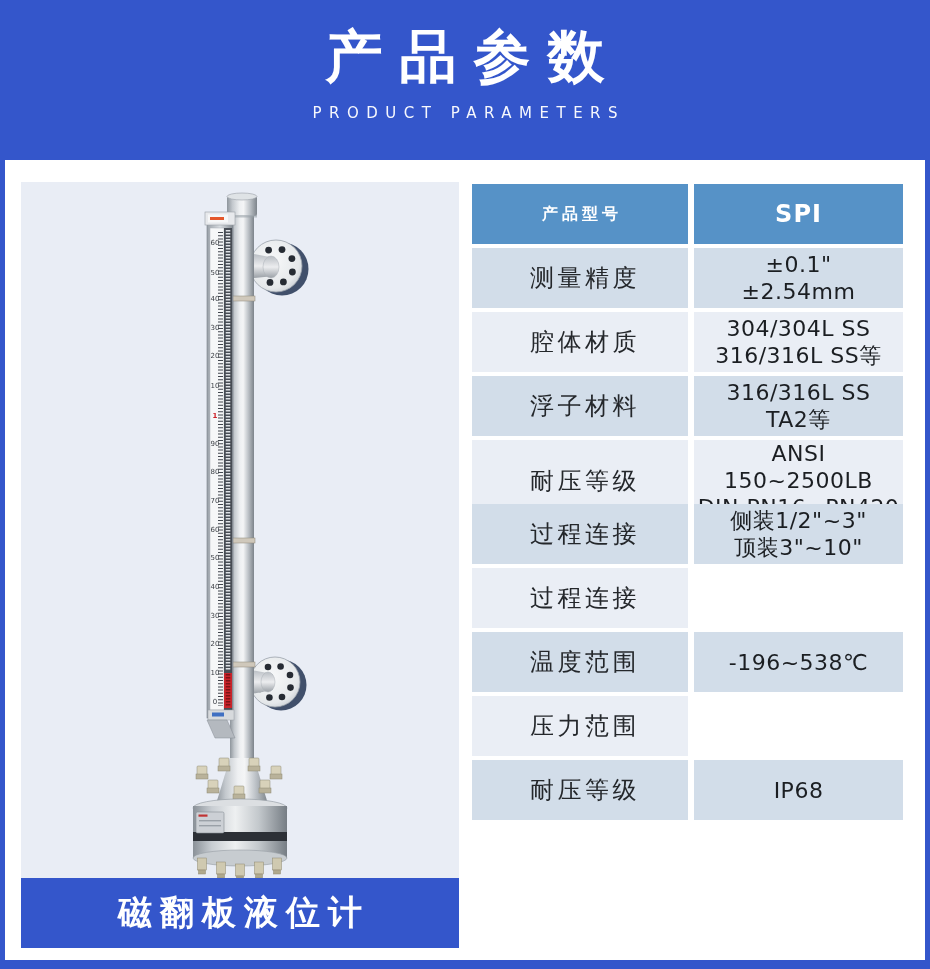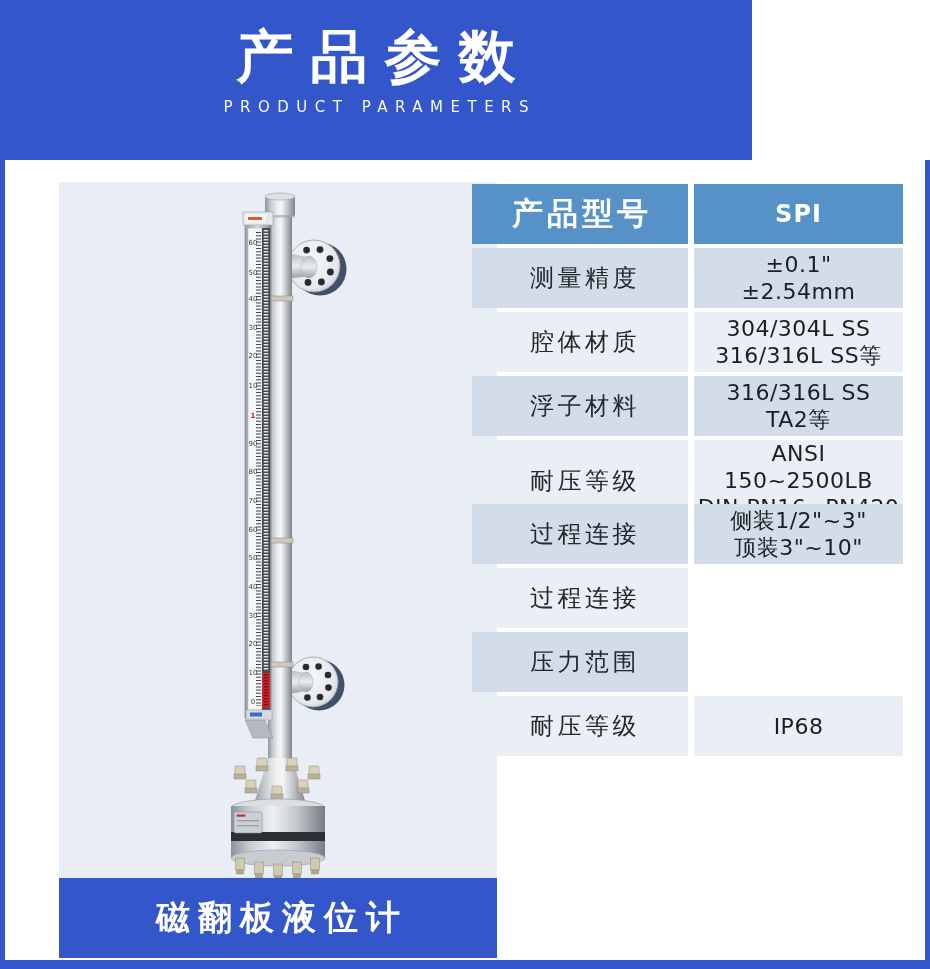--- a/index.html
+++ b/index.html
@@ -13,43 +13,43 @@
   *{margin:0;padding:0;box-sizing:border-box;}
   html,body{width:930px;background:#fff;}
   body{font-family:"DejaVu Sans","Liberation Sans",sans-serif;}
   .page{position:relative;width:930px;height:969px;background:#fff;overflow:hidden;}
 
   
   .frame{position:absolute;left:0;top:160px;right:0;bottom:0;
          border:5px solid var(--blue);border-top:none;border-bottom-width:9px;pointer-events:none;}
 
   
-  .hdr{position:absolute;left:0;top:0;width:752px;height:160px;background:var(--blue);
+  .hdr{position:absolute;left:0;top:0;width:930px;height:160px;background:var(--blue);
        display:flex;flex-direction:column;align-items:center;justify-content:flex-start;}
   .hdr h1{margin-top:24px;color:#fff;font-size:57px;font-weight:800;
           letter-spacing:17px;padding-left:17px;line-height:1.15;}
-  .hdr .sub{margin-top:8px;color:rgba(255,255,255,.96);font-size:15px;font-weight:400;
+  .hdr .sub{margin-top:14px;color:rgba(255,255,255,.96);font-size:15px;font-weight:400;
             letter-spacing:7.5px;padding-left:7.5px;}
 
   
-  .panel{position:absolute;left:21px;top:182px;width:438px;margin-left:38px;}
+  .panel{position:absolute;left:21px;top:182px;width:438px;}
   .panel .img{width:438px;height:696px;background:var(--panel-bg);position:relative;}
   .panel .img svg{display:block;}
-  .panel .caption{width:438px;height:80px;background:var(--blue);color:#fff;
+  .panel .caption{width:438px;height:70px;background:var(--blue);color:#fff;
                   display:flex;align-items:center;justify-content:center;
                   font-size:34px;font-weight:700;letter-spacing:8px;padding-left:8px;}
 
   
   .spec{position:absolute;left:472px;top:184px;width:431px;}
   .spec-row{display:grid;grid-template-columns:216px 1fr;column-gap:6px;height:60px;}
   .spec-row + .spec-row, #spec-rows .spec-row{margin-top:4px;}
   #spec-rows .spec-row:first-child{margin-top:4px;}
   .cell{display:flex;align-items:center;justify-content:center;text-align:center;}
   .spec-head .cell{background:var(--th-blue);color:#fff;font-weight:700;}
-  .spec-head .cell.lab{font-size:31px;letter-spacing:4px;padding-left:4px;}
+  .spec-head .cell.lab{font-size:16px;letter-spacing:4px;padding-left:4px;}
   .spec-head .cell.val{font-size:24px;letter-spacing:1px;}
   #spec-rows .spec-row:nth-child(odd) .cell{background:var(--row-dark);}
   #spec-rows .spec-row:nth-child(even) .cell{background:var(--row-light);}
   #spec-rows .cell.lab{font-size:24px;letter-spacing:3.5px;padding-left:10px;color:#24272B;}
   #spec-rows .cell.val{font-size:22px;letter-spacing:.5px;color:#1B1E22;
                        white-space:pre-line;line-height:27px;}
 
   .scale-num{font-family:"DejaVu Sans",sans-serif;font-size:7px;fill:#3A3E44;}
   .scale-num.red{fill:#CC2027;font-weight:bold;}
 </style>
@@ -252,20 +252,24 @@
         </div>
         <div class="spec-row">
           <div class="cell lab">过程连接</div>
           <div class="cell val">侧装1/2"~3"
 顶装3"~10"</div>
         </div>
         <div class="spec-row">
           <div class="cell lab">过程连接</div>
         </div>
         <div class="spec-row">
+          <div class="cell lab">温度范围</div>
+          <div class="cell val">-196~538℃</div>
+        </div>
+        <div class="spec-row">
           <div class="cell lab">压力范围</div>
         </div>
         <div class="spec-row">
           <div class="cell lab">耐压等级</div>
           <div class="cell val">IP68</div>
         </div>
       </div>
   </section>
 
 </div>

